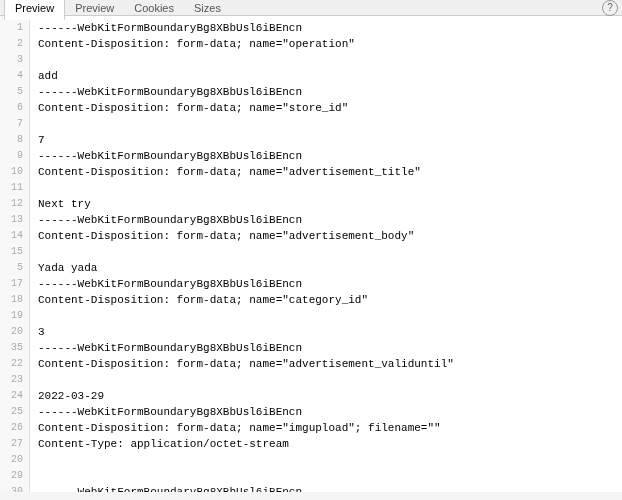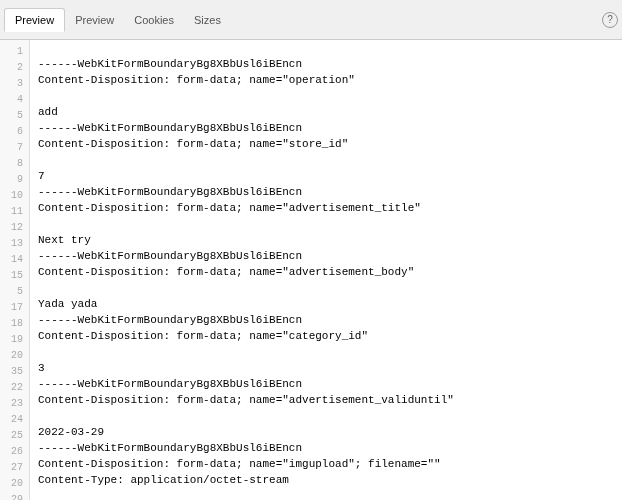--- a/index.html
+++ b/index.html
@@ -16,21 +16,21 @@
       width: 622px;
       height: 500px;
       overflow: hidden;
     }
 
     .tabs-bar {
       display: flex;
       align-items: center;
       background: #f0f0f0;
       border-bottom: 1px solid #ccc;
-      height: 40px;
+      height: 16px;
       padding: 0 4px;
     }
 
     .tab {
       padding: 3px 10px;
       font-size: 11px;
       cursor: pointer;
       color: #555;
       border-radius: 3px 3px 0 0;
       height: 24px;
@@ -80,21 +80,21 @@
       line-height: 16px;
       user-select: none;
     }
 
     .line-number {
       padding: 0 6px;
       display: block;
     }
 
     .code-content {
-      padding: 16px 8px;
+      padding: 4px 8px;
       font-family: 'Menlo', 'Monaco', 'Courier New', monospace;
       font-size: 11px;
       line-height: 16px;
       white-space: pre;
       color: #000;
       flex: 1;
     }
 
     .code-line {
       display: block;

